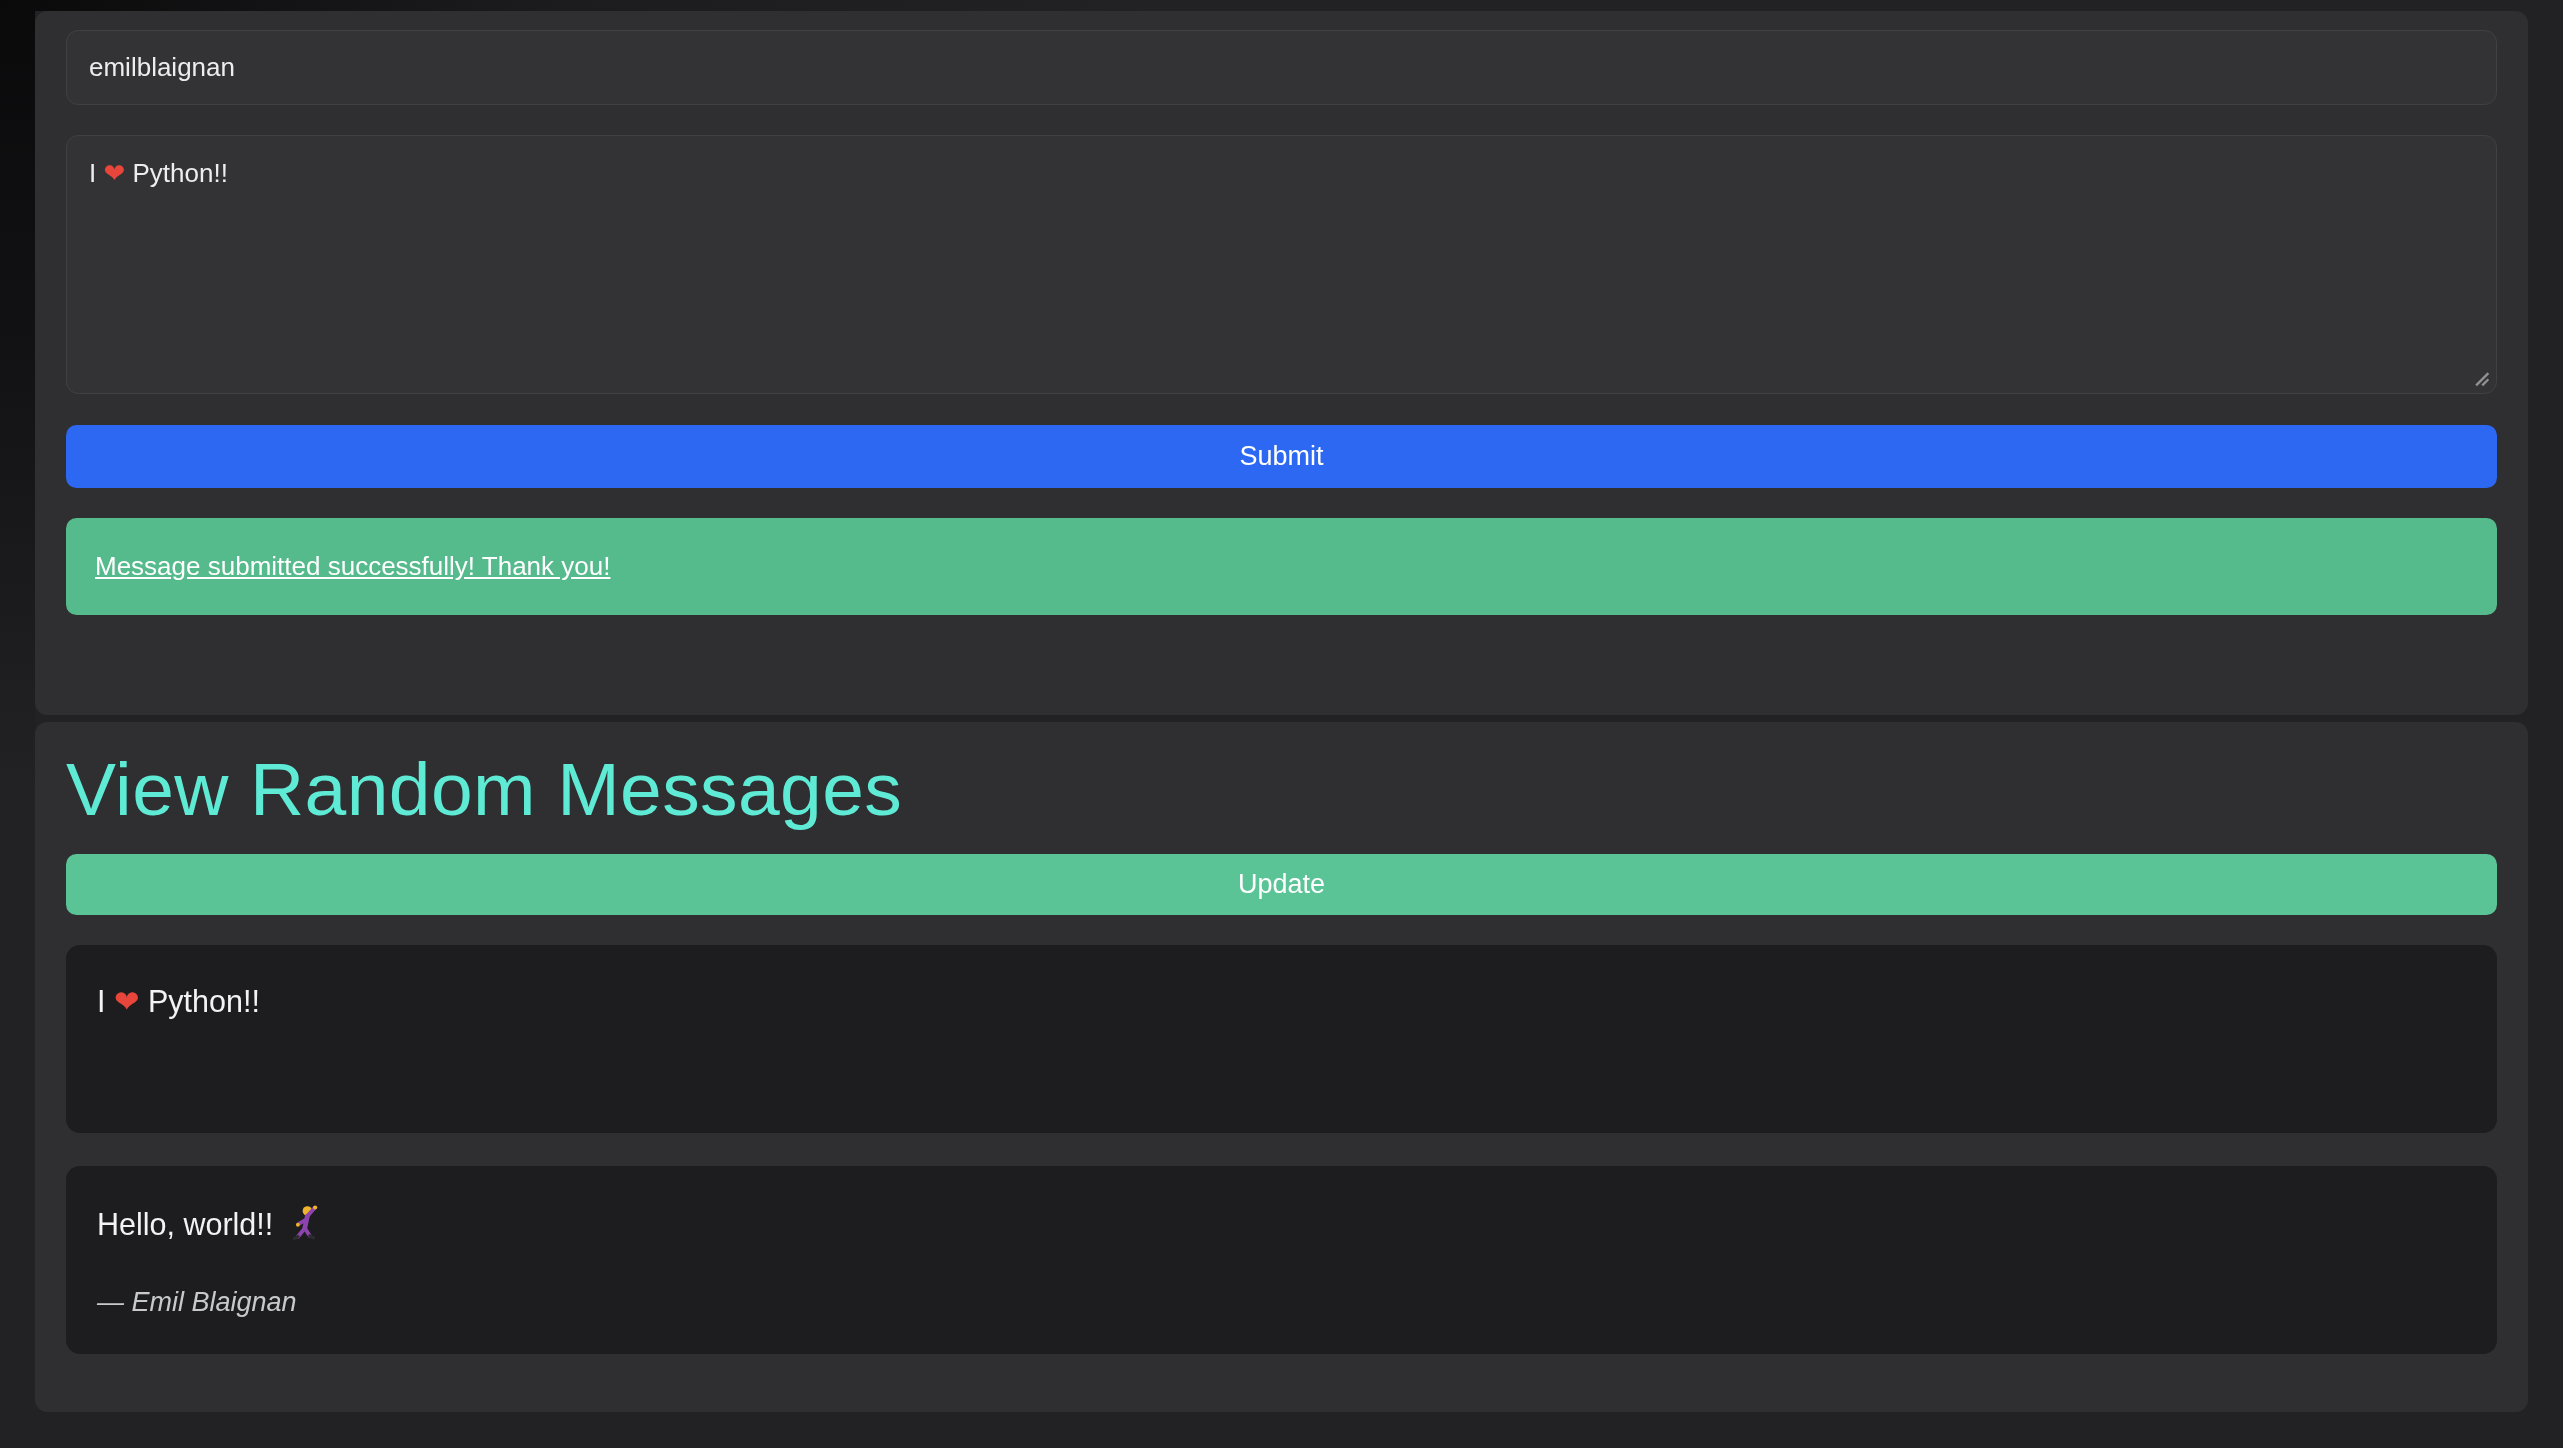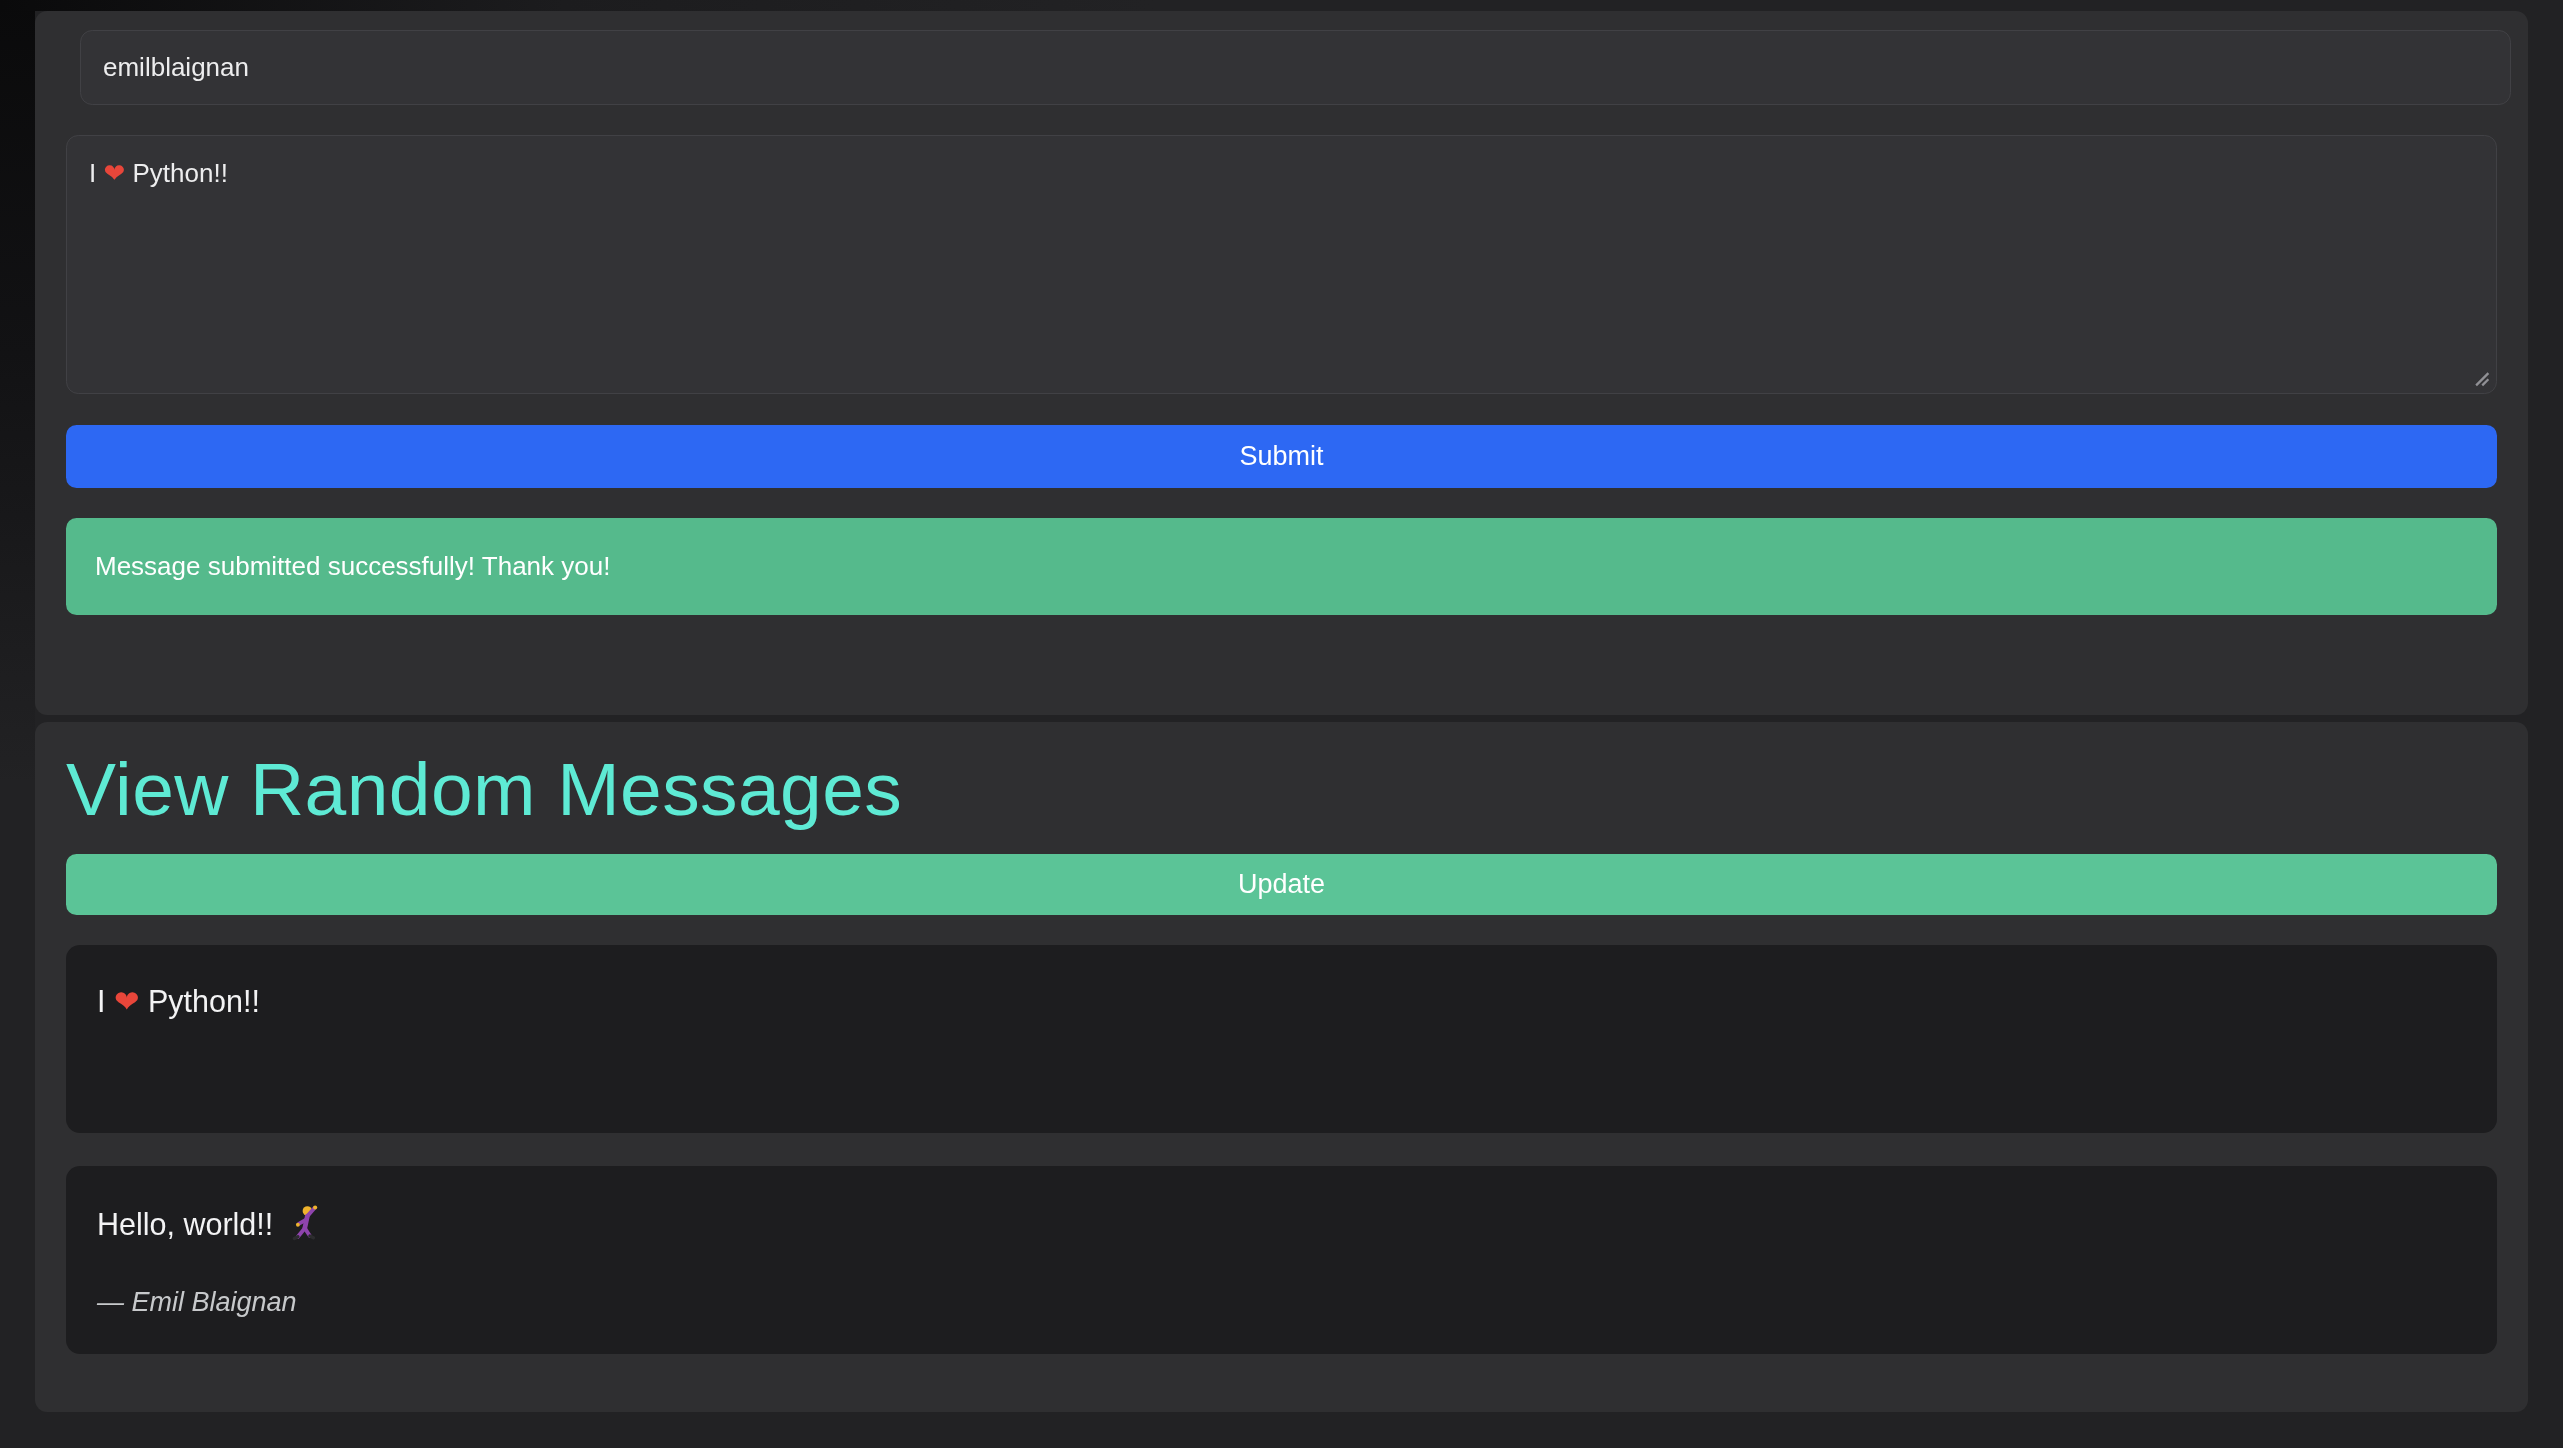--- a/index.html
+++ b/index.html
@@ -52,21 +52,20 @@
   .text-input{
     display:block;width:100%;height:75px;
     background:var(--field-bg);
     border:1.7px solid var(--field-border);
     border-radius:12.2px;
     color:var(--text-main);
     font-size:26px;
     font-family:"Liberation Sans","DejaVu Sans",sans-serif;
     padding:0 22px;
     outline:none;
-    margin-left:14px;
   }
   .textarea{
     position:relative;
     margin-top:30.5px;
     width:100%;height:259px;
     background:var(--field-bg);
     border:1.7px solid var(--field-border);
     border-radius:12.2px;
     color:var(--text-main);
     font-size:26px;
@@ -87,20 +86,21 @@
   .btn.submit{margin-top:30.5px;background:var(--submit-blue);}
   .btn.update{margin-top:23.5px;height:61px;background:var(--update-green);}
   .alert-success{
     margin-top:30px;
     display:flex;align-items:center;
     width:100%;height:97px;
     background:var(--success-green);
     border-radius:10.5px;
     color:#ffffff;font-size:26px;
     padding:0 29px;
+    text-decoration:underline;
   }
   .view-title{
     font-size:75px;
     font-weight:400;
     color:#5eead4;
     line-height:1.1;
     letter-spacing:0.4px;
   }
   .msg-card{
     width:100%;height:188px;

